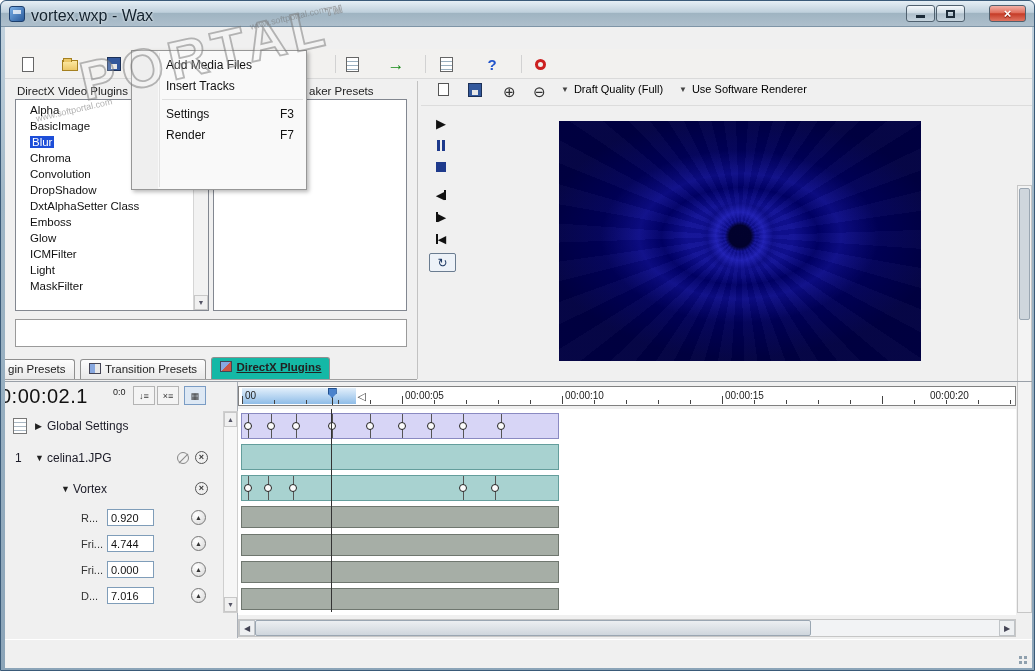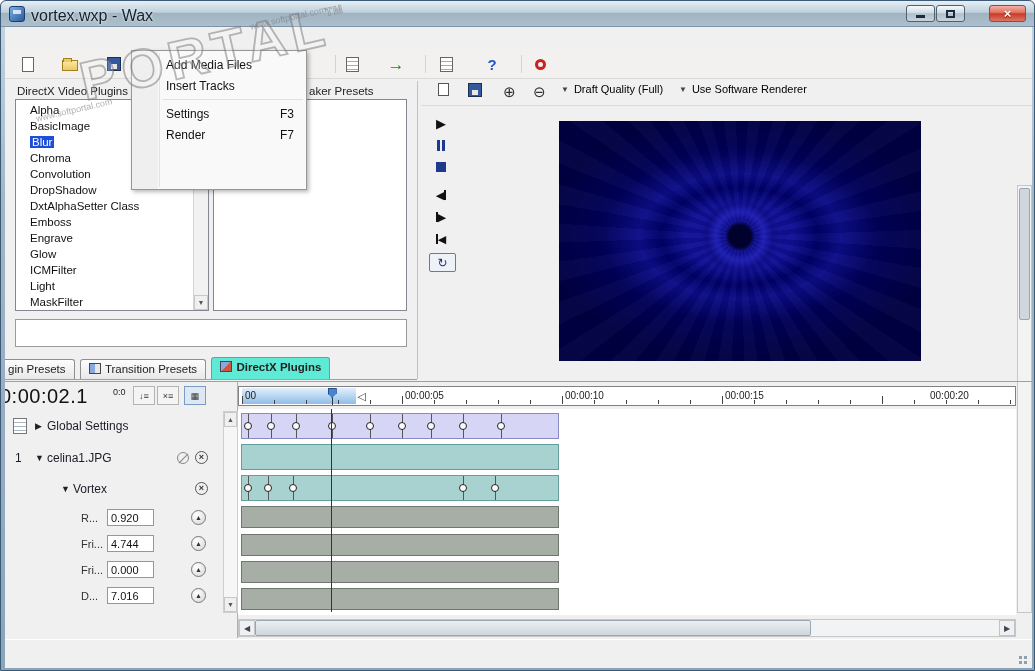--- a/index.html
+++ b/index.html
@@ -62,21 +62,21 @@
   .sb-btn { position:absolute; left:0; width:14px; height:15px; background:#f0f0f0; border:1px solid #c8c8c8;
       font-size:7px; color:#556; display:flex; align-items:center; justify-content:center; }
   .sb-thumb { position:absolute; left:1px; top:16px; width:12px; height:62px; background:#cdd3da; border:1px solid #aab2bc; }
   .infobox { position:absolute; left:10px; top:292px; width:392px; height:28px; background:#fff; border:1px solid #9a9a9a; }
 
   
   .tabbar { position:absolute; left:0; top:330px; width:412px; height:23px; overflow:hidden; }
   .tab { display:inline-block; height:21px; margin-left:2px; padding:3px 8px 0 8px; font-size:11.5px; color:#222;
       background:linear-gradient(#fdfdfd,#e7e7e7); border:1px solid #8f8f8f; border-bottom:none; border-radius:3px 3px 0 0; vertical-align:bottom; white-space:nowrap; }
   .tab.first { margin-left:-6px; }
-  .tab.selected { background:#5eead4; font-weight:bold; height:23px; }
+  .tab.selected { background:#14b8a6; font-weight:bold; height:23px;text-decoration:underline; }
   .ticon { display:inline-block; width:12px; height:11px; margin-right:4px; vertical-align:-1px; border:1px solid #445; }
   .ticon.trans { background:linear-gradient(90deg,#88a8e0 0 50%,#e8e8e8 50% 100%); }
   .ticon.plug  { background:linear-gradient(135deg,#88a8e0 0 50%,#cc5544 50% 100%); }
   .tabline { position:absolute; left:0; top:352px; width:412px; height:1px; background:#a0a0a0; }
 
   .vdivider { position:absolute; left:412px; top:54px; width:1px; height:298px; background:#c2c2c2; }
 
   
   .pv-toolbar { position:absolute; left:416px; top:54px; width:611px; height:25px; }
   .pv-item { position:absolute; top:2px; display:flex; align-items:center; }
@@ -249,21 +249,20 @@
     <div class="listbox" style="left:10px; top:72px; width:194px; height:212px;">
       <div style="position:absolute; left:0; top:2px; right:16px; overflow:hidden; height:208px;">
           <div class="plugin-item"><span class="pl-text">Alpha</span></div>
           <div class="plugin-item"><span class="pl-text">BasicImage</span></div>
           <div class="plugin-item"><span class="pl-text selected">Blur</span></div>
           <div class="plugin-item"><span class="pl-text">Chroma</span></div>
           <div class="plugin-item"><span class="pl-text">Convolution</span></div>
           <div class="plugin-item"><span class="pl-text">DropShadow</span></div>
           <div class="plugin-item"><span class="pl-text">DxtAlphaSetter Class</span></div>
           <div class="plugin-item"><span class="pl-text">Emboss</span></div>
-          <div class="plugin-item"><span class="pl-text">Engrave</span></div>
           <div class="plugin-item"><span class="pl-text">Glow</span></div>
           <div class="plugin-item"><span class="pl-text">ICMFilter</span></div>
           <div class="plugin-item"><span class="pl-text">Light</span></div>
           <div class="plugin-item"><span class="pl-text">MaskFilter</span></div>
         </div>
       <div class="lb-scroll">
         <div class="sb-btn" style="top:0;">▲</div>
         <div class="sb-thumb"></div>
         <div class="sb-btn" style="bottom:0;">▼</div>
       </div>

